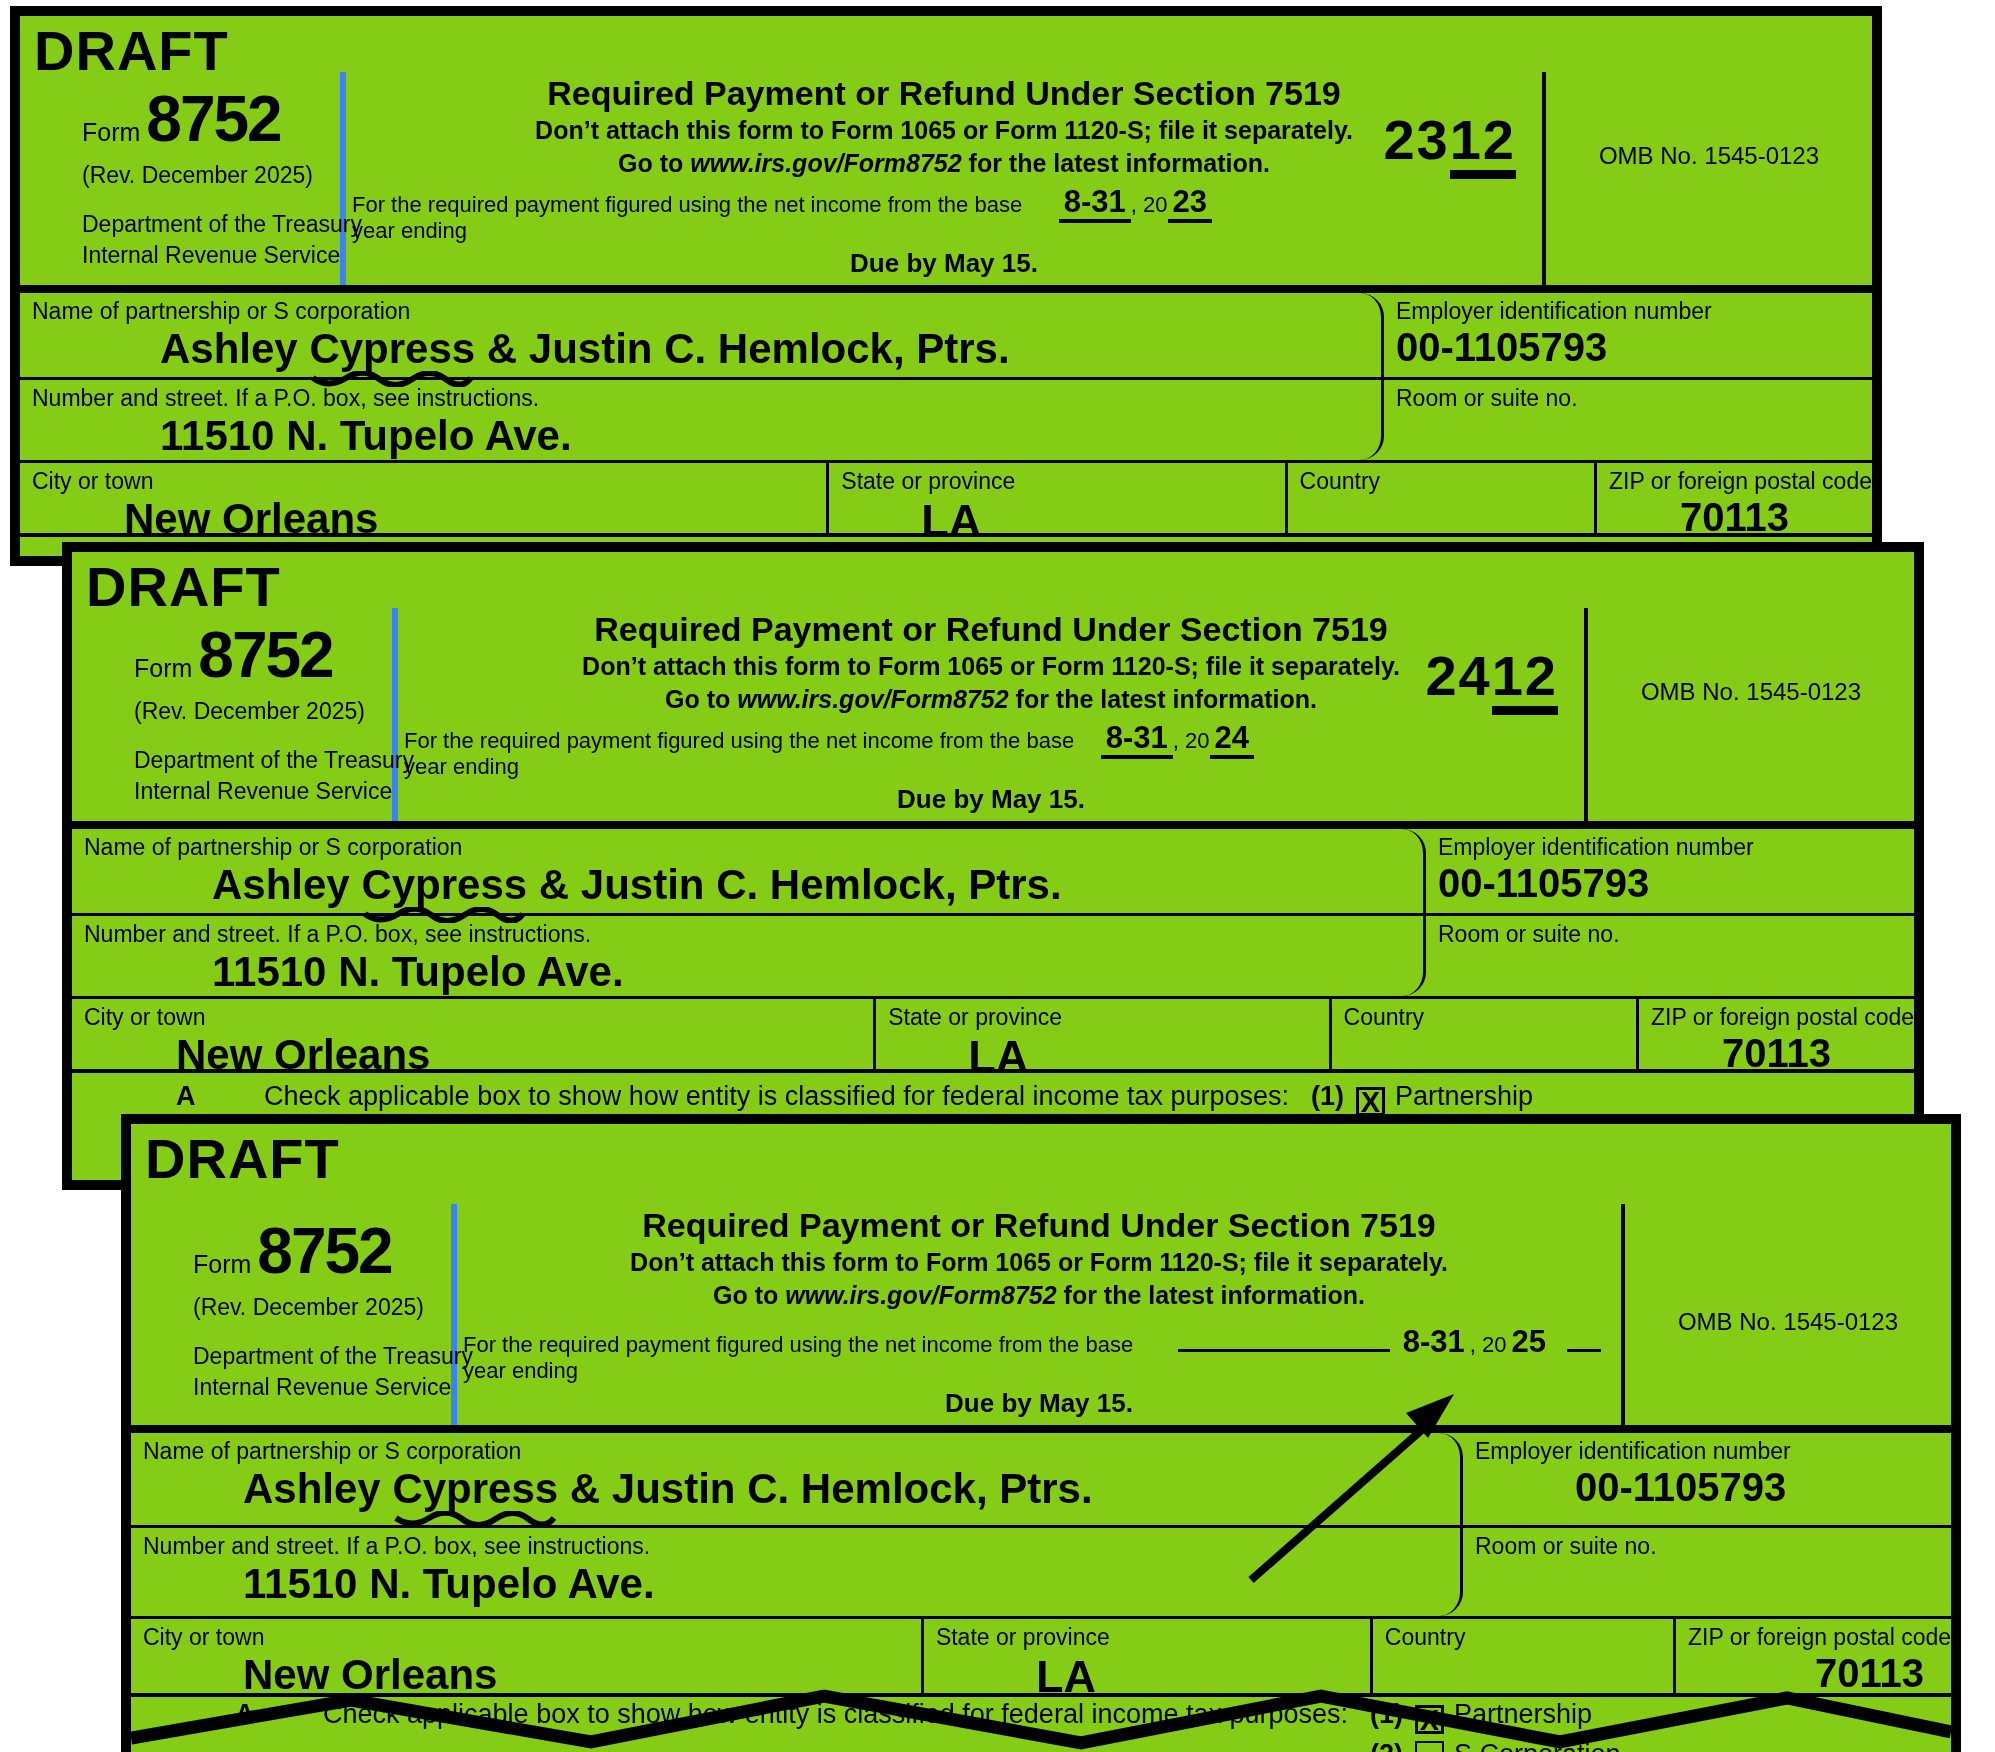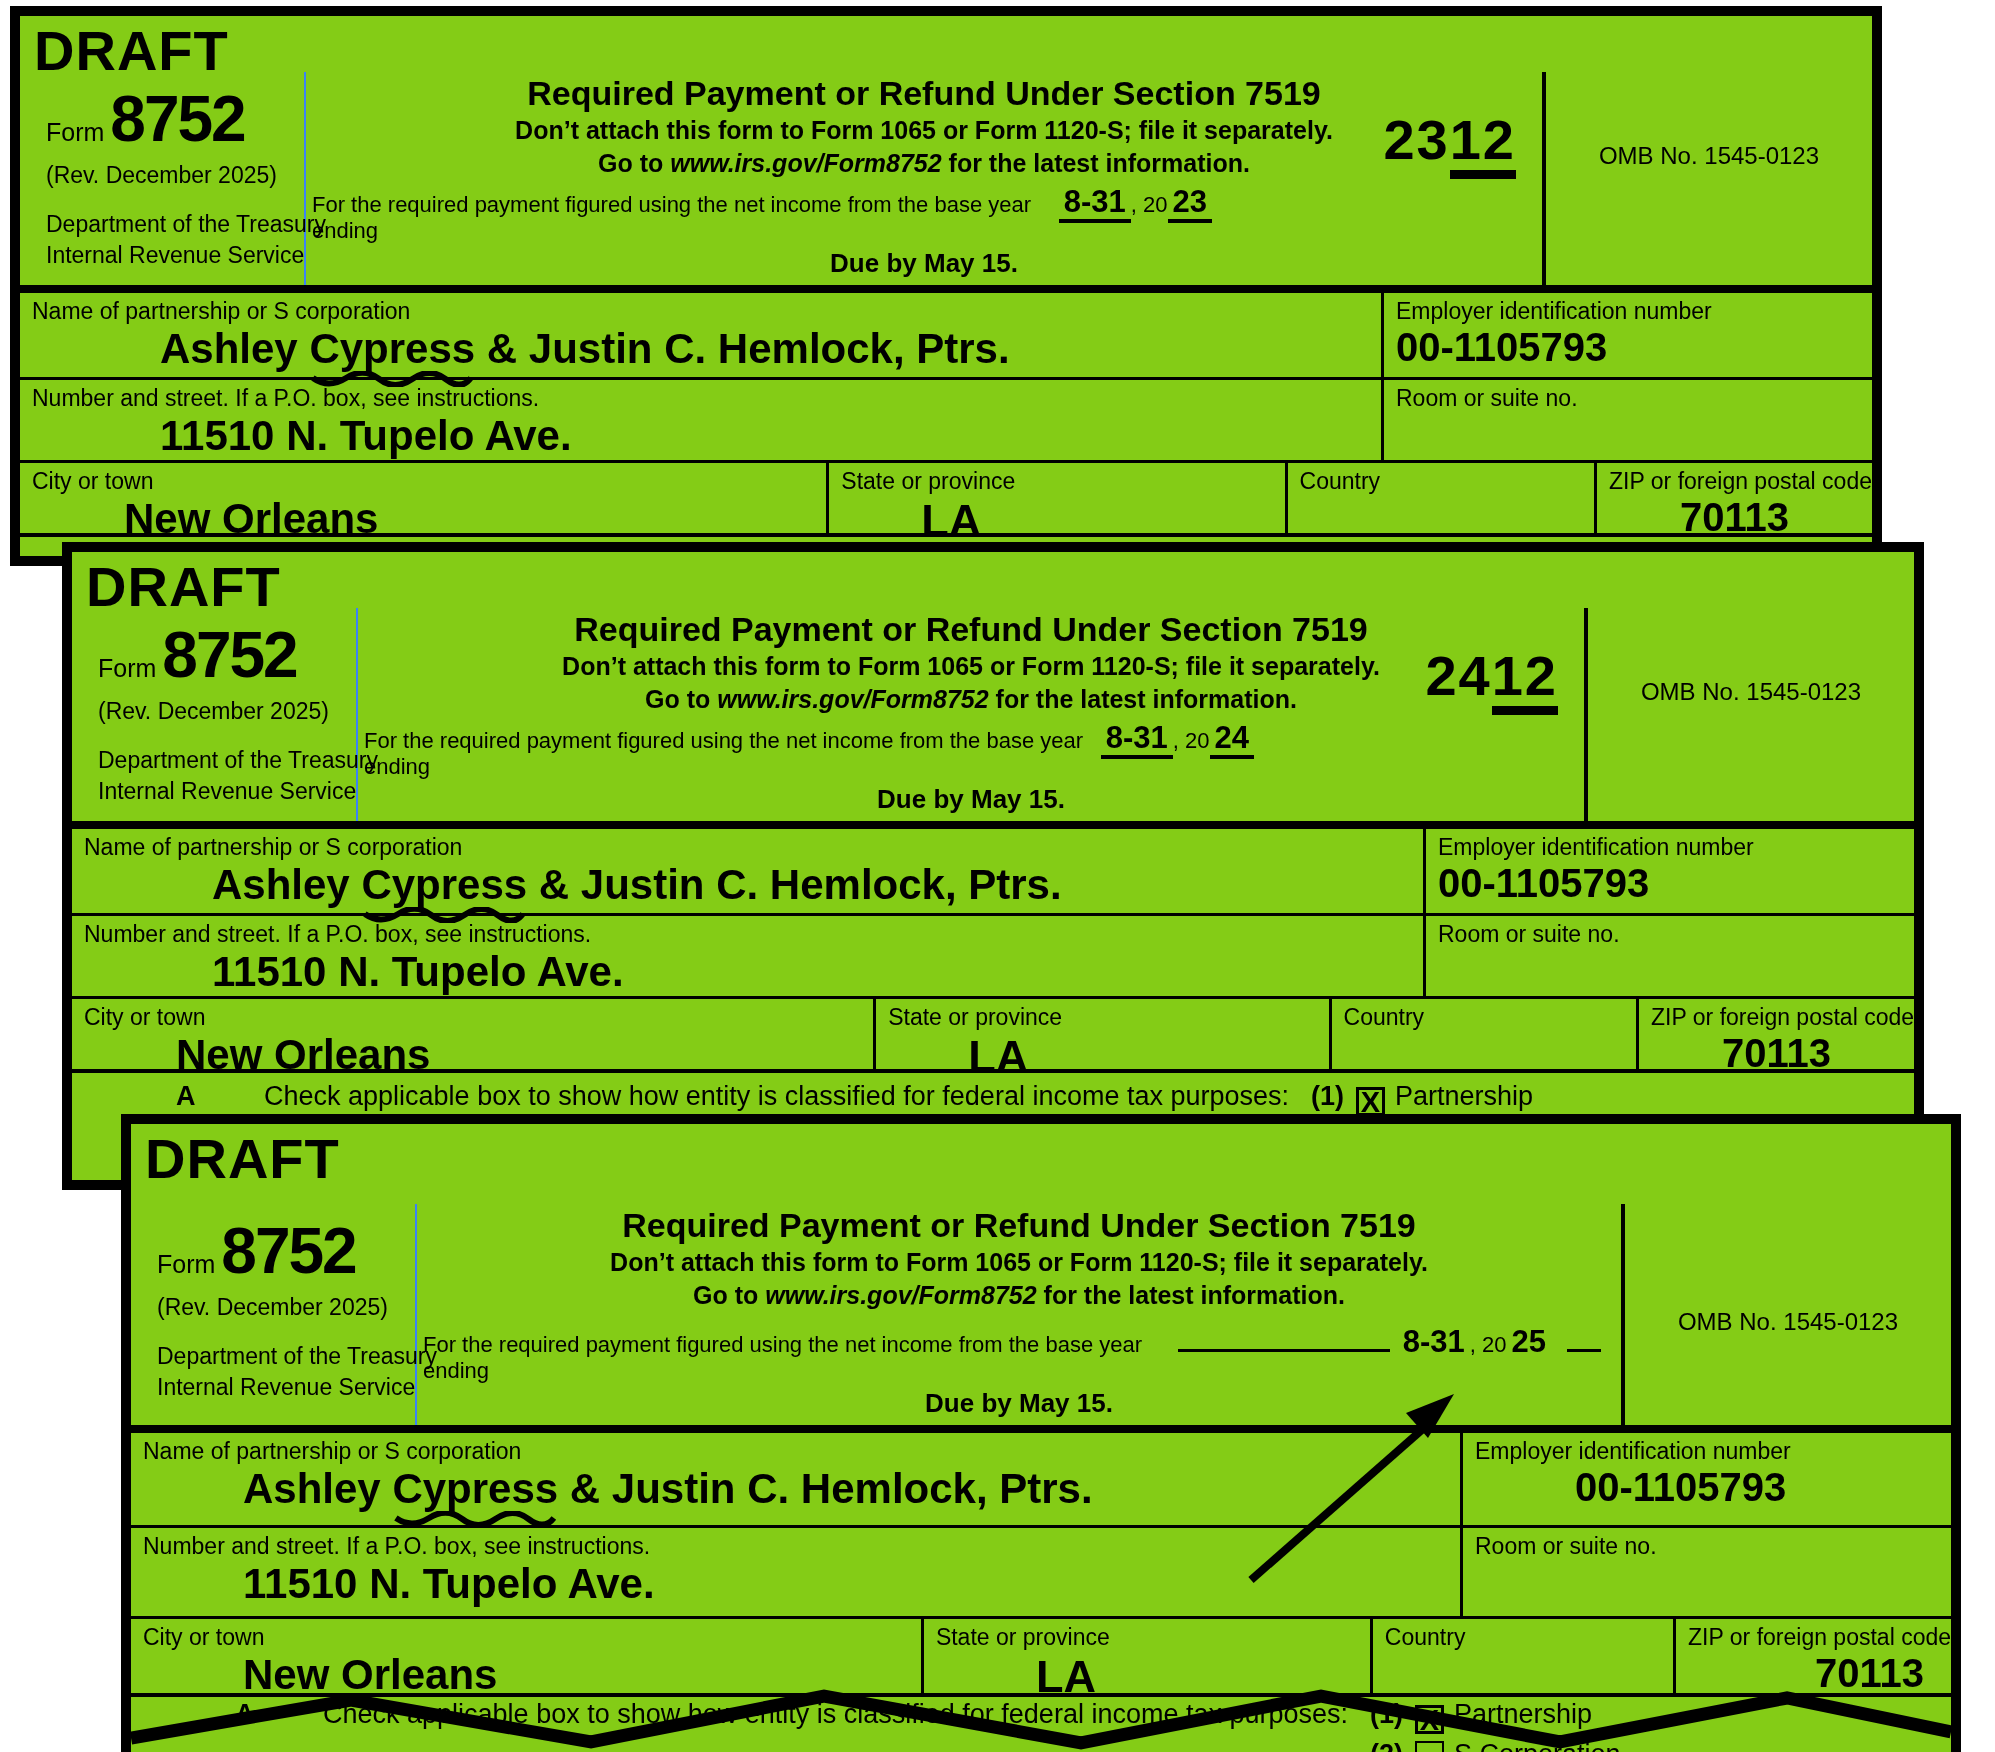--- a/index.html
+++ b/index.html
@@ -3,40 +3,40 @@
 <meta charset="utf-8">
 <style>
   html,body{margin:0;padding:0;background:#fff;}
   body{width:1995px;height:1752px;position:relative;font-family:"Liberation Sans",sans-serif;color:#000;overflow:hidden;}
   .panel{position:absolute;background:#84cc16;border:10px solid #000;box-sizing:border-box;}
   #p1{left:10px;top:6px;width:1872px;height:560px;z-index:1;}
   #p2{left:62px;top:542px;width:1862px;height:648px;z-index:2;}
   #p3{left:121px;top:1114px;width:1840px;height:638px;z-index:3;border-bottom:none;}
   .draft{position:absolute;top:2px;left:14px;font-size:56px;font-weight:800;letter-spacing:1px;}
   .header{display:flex;margin-top:56px;border-bottom:8px solid #000;}
-  .hleft{width:250px;padding:10px 8px 0 26px;border-right:2px solid #3b82f6;flex:none;}
+  .hleft{width:250px;padding:10px 8px 0 62px;border-right:6px solid #3b82f6;flex:none;}
   .formline{white-space:nowrap;}
   .form-word{font-size:25px;}
   .form-num{font-size:64px;font-weight:800;letter-spacing:-2px;margin-left:6px;}
   .rev{font-size:23px;margin-top:6px;white-space:nowrap;}
   .dept{font-size:23px;margin-top:20px;line-height:1.35;white-space:nowrap;}
   .hmid{flex:1;text-align:center;padding-top:4px;position:relative;min-width:0;}
   .title{font-size:34px;font-weight:800;line-height:1.05;}
   .sub{font-size:25px;font-weight:700;margin-top:4px;}
   .lnk{font-style:italic;}
   .yearcode{position:absolute;right:26px;top:40px;font-size:56px;font-weight:800;letter-spacing:2px;line-height:1;}
   .yc-u{display:inline-block;border-bottom:9px solid #000;line-height:1;padding-bottom:2px;}
   .payrow{display:flex;align-items:baseline;text-align:left;font-size:22px;margin-top:6px;padding-left:6px;}
   .paydate{margin-left:auto;margin-right:330px;white-space:nowrap;font-size:22px;}
   .pd-b{font-size:31px;font-weight:800;padding:0 5px;}
   .pd-u{border-bottom:4px solid #000;}
   .due{font-size:26px;font-weight:700;margin:4px 0 6px;}
   .homb{width:330px;flex:none;border-left:4px solid #000;font-size:24px;text-align:center;padding-top:70px;box-sizing:border-box;}
   .addr-top{display:flex;border-bottom:3px solid #000;}
-  .addr-main{flex:1;border-right:3px solid #000;min-width:0;}
+  .addr-main{flex:1;border-right:3px solid #000;min-width:0;border-radius:24px;}
   .addr-right{width:488px;flex:none;}
   .namerow{height:84px;border-bottom:3px solid #000;overflow:visible;}
   .einrow{height:84px;border-bottom:3px solid #000;}
   .streetrow{height:80px;}
   .roomrow{}
   .flabel{font-size:23px;padding:5px 0 0 12px;white-space:nowrap;}
   .fvalue{font-size:42px;font-weight:800;margin-top:0;padding-left:140px;white-space:nowrap;}
   .ein-v{padding-left:12px;font-size:40px;}
   .cityrow{display:flex;border-bottom:4px solid #000;height:70px;}
   .ccell{border-right:3px solid #000;box-sizing:border-box;}

